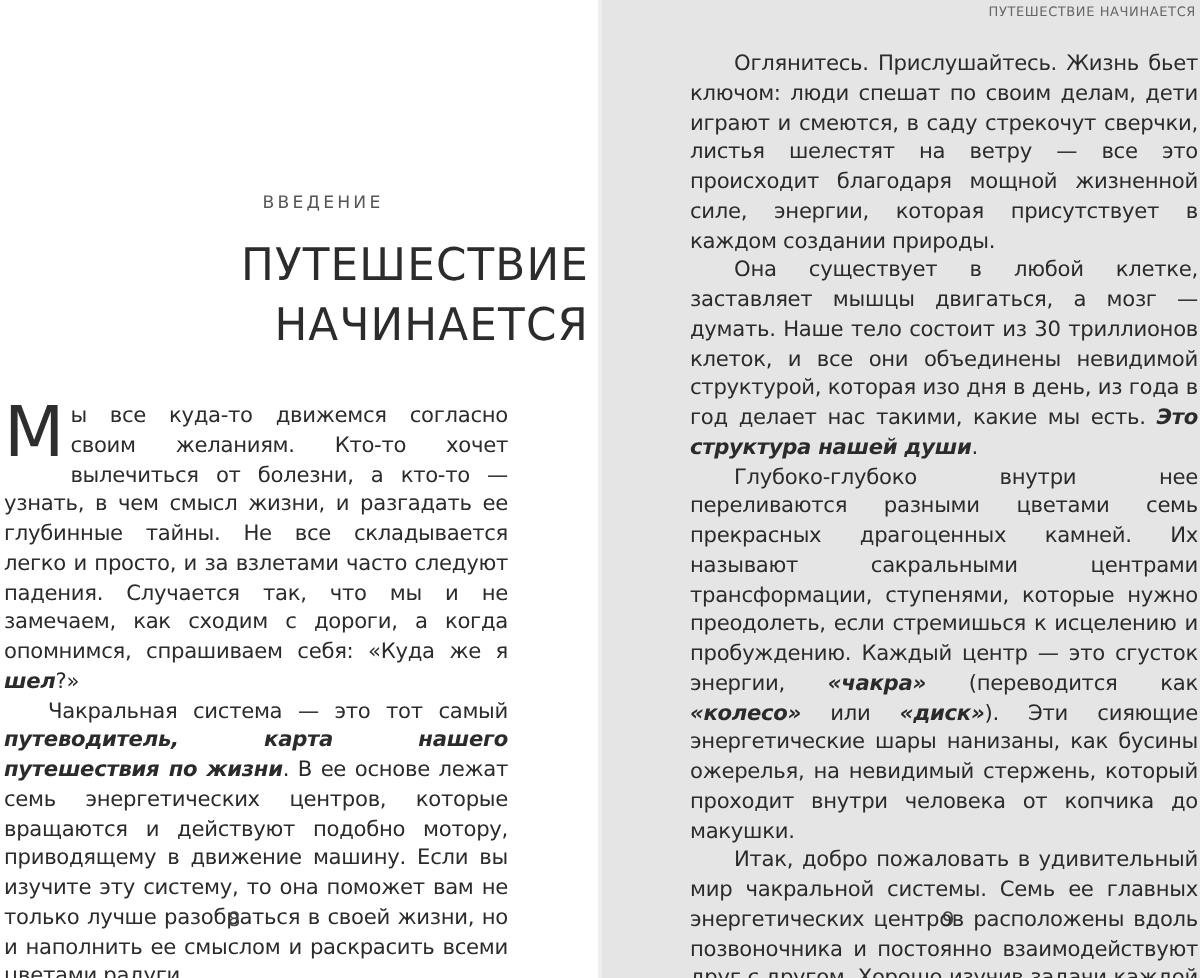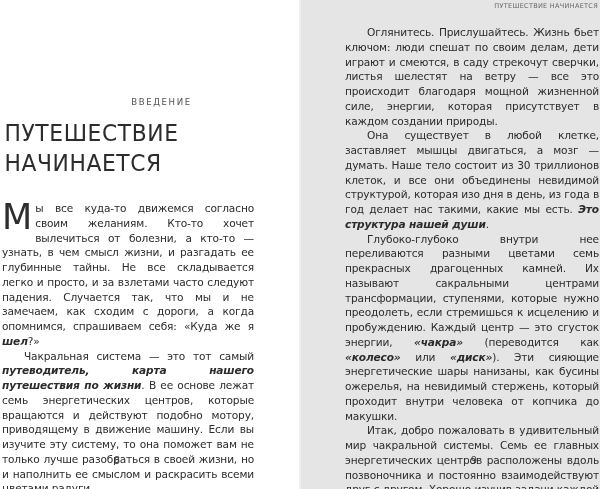--- a/index.html
+++ b/index.html
@@ -16,21 +16,21 @@
   .gutter { width: 2px; height: 489px; background: #efefef; }
   .page-right { width: 299px; background: #e5e5e5; }
 
   .chapter-kicker {
     position: absolute; top: 97px; left: 16px; width: 291px;
     text-align: center; font-size: 8.6px; letter-spacing: 1.6px;
     color: #555; font-family: "DejaVu Sans", sans-serif; font-weight: normal;
   }
   .chapter-title {
     position: absolute; top: 118px; left: 0; width: 299px;
-    text-align: left; font-size: 22.5px; line-height: 30px;
+    text-align: right; font-size: 22.5px; line-height: 30px;
     letter-spacing: 0.6px; color: #2c2c2c; font-weight: 300;
     font-family: "DejaVu Sans", sans-serif; -webkit-text-stroke: 0;
   }
   .chapter-title span { display: block; font-weight: normal; transform: scaleX(0.97); }
 
   .body-text {
     position: absolute; font-size: 10.6px; line-height: 14.75px; color: #2b2b2b;
     text-align: justify; text-align-last: left; letter-spacing: -0.15px;
     font-family: "DejaVu Sans", sans-serif;
   }

